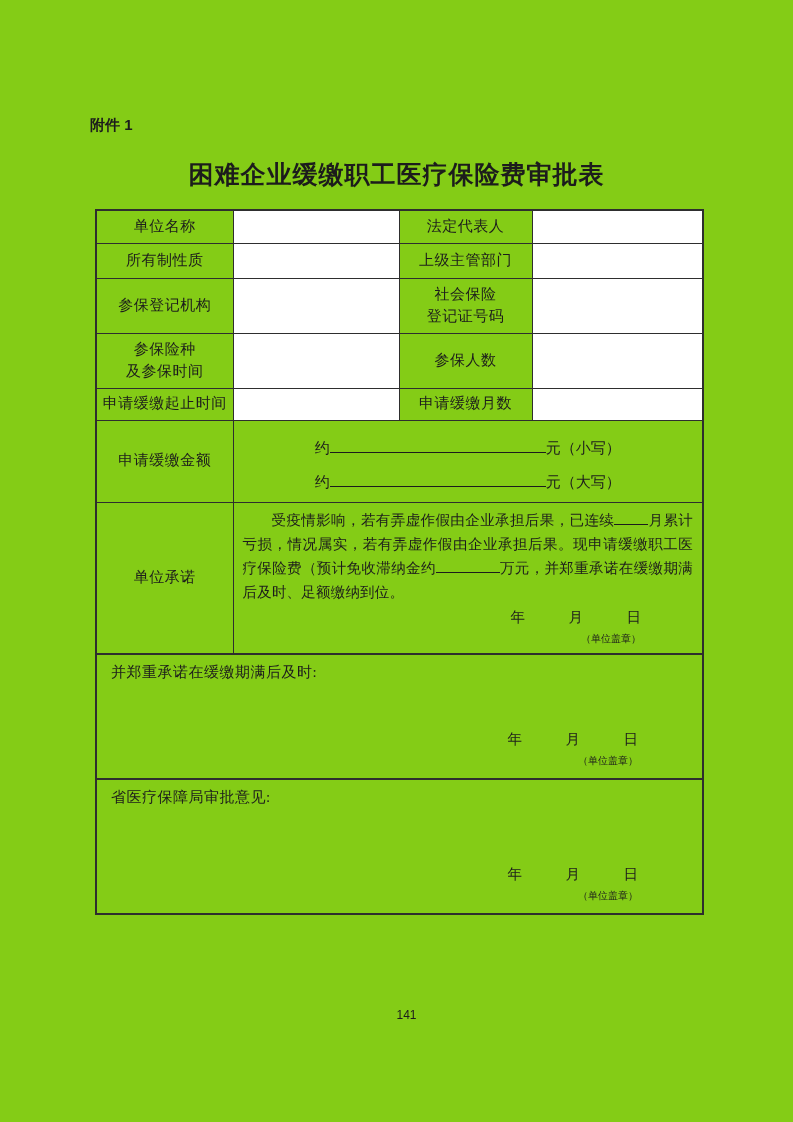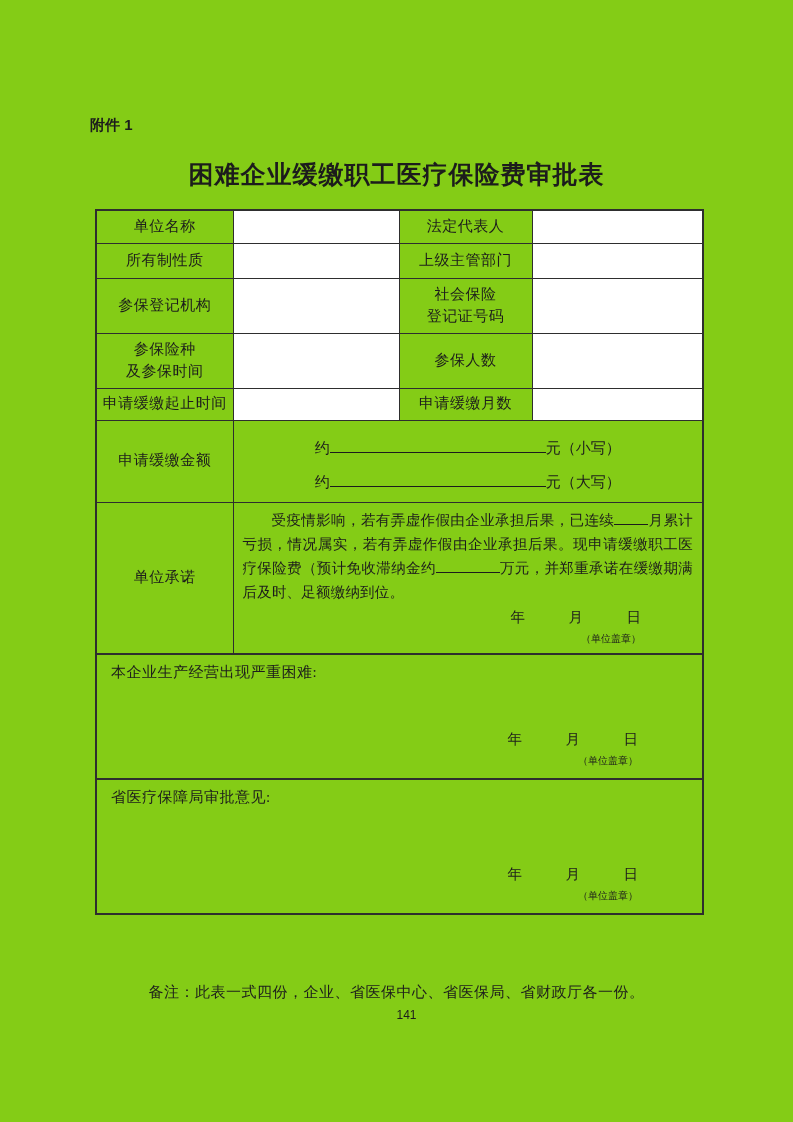--- a/index.html
+++ b/index.html
@@ -155,21 +155,21 @@
               <div class="sign-date">年　　　月　　　日</div>
               <div class="sign-stamp">（单位盖章）</div>
             </div>
           </div>
         </td>
       </tr>
 
       <tr class="r9 section">
         <td class="opinion-cell" colspan="4">
           <div class="opinion-wrap-1">
-            <div class="opinion-label">本企业生产经营出现严重困难:</div>
+            <div class="opinion-label">并郑重承诺在缓缴期满后及时:</div>
             <div class="sign-block">
               <div class="sign-date">年　　　月　　　日</div>
               <div class="sign-stamp">（单位盖章）</div>
             </div>
           </div>
         </td>
       </tr>
 
       <tr class="r10 section">
         <td class="opinion-cell" colspan="4">
@@ -178,16 +178,15 @@
             <div class="sign-block">
               <div class="sign-date">年　　　月　　　日</div>
               <div class="sign-stamp">（单位盖章）</div>
             </div>
           </div>
         </td>
       </tr>
     </tbody>
   </table>
 
-  <div class="footer-note">备注：此表一式四份，企业、省医保中心、省医保局、省财政厅各一份。</div>
   <div class="page-number">141</div>
 
 </div>
 
 </body></html>

